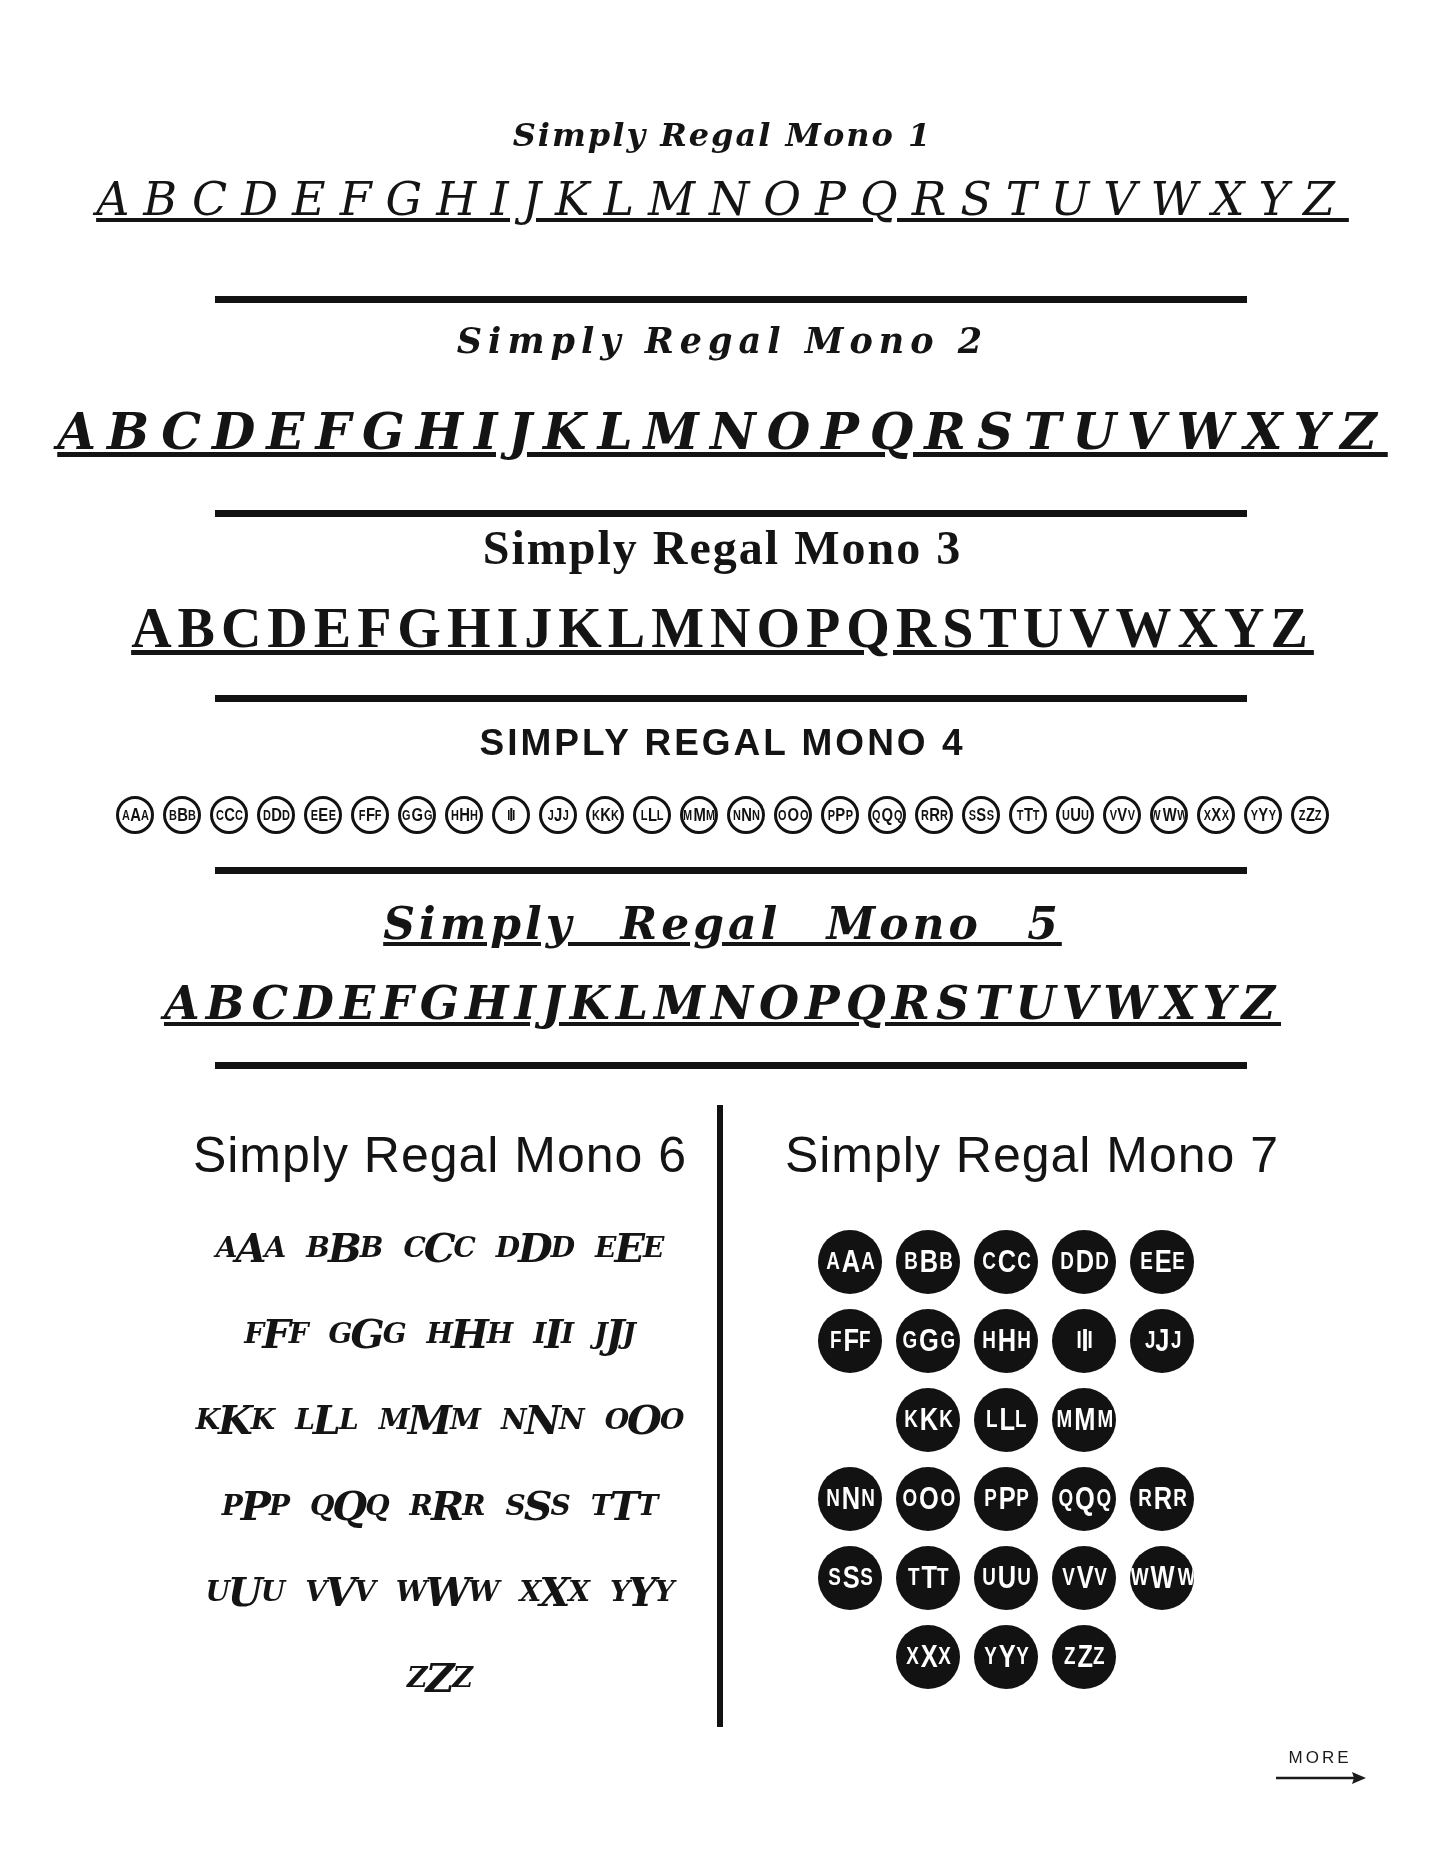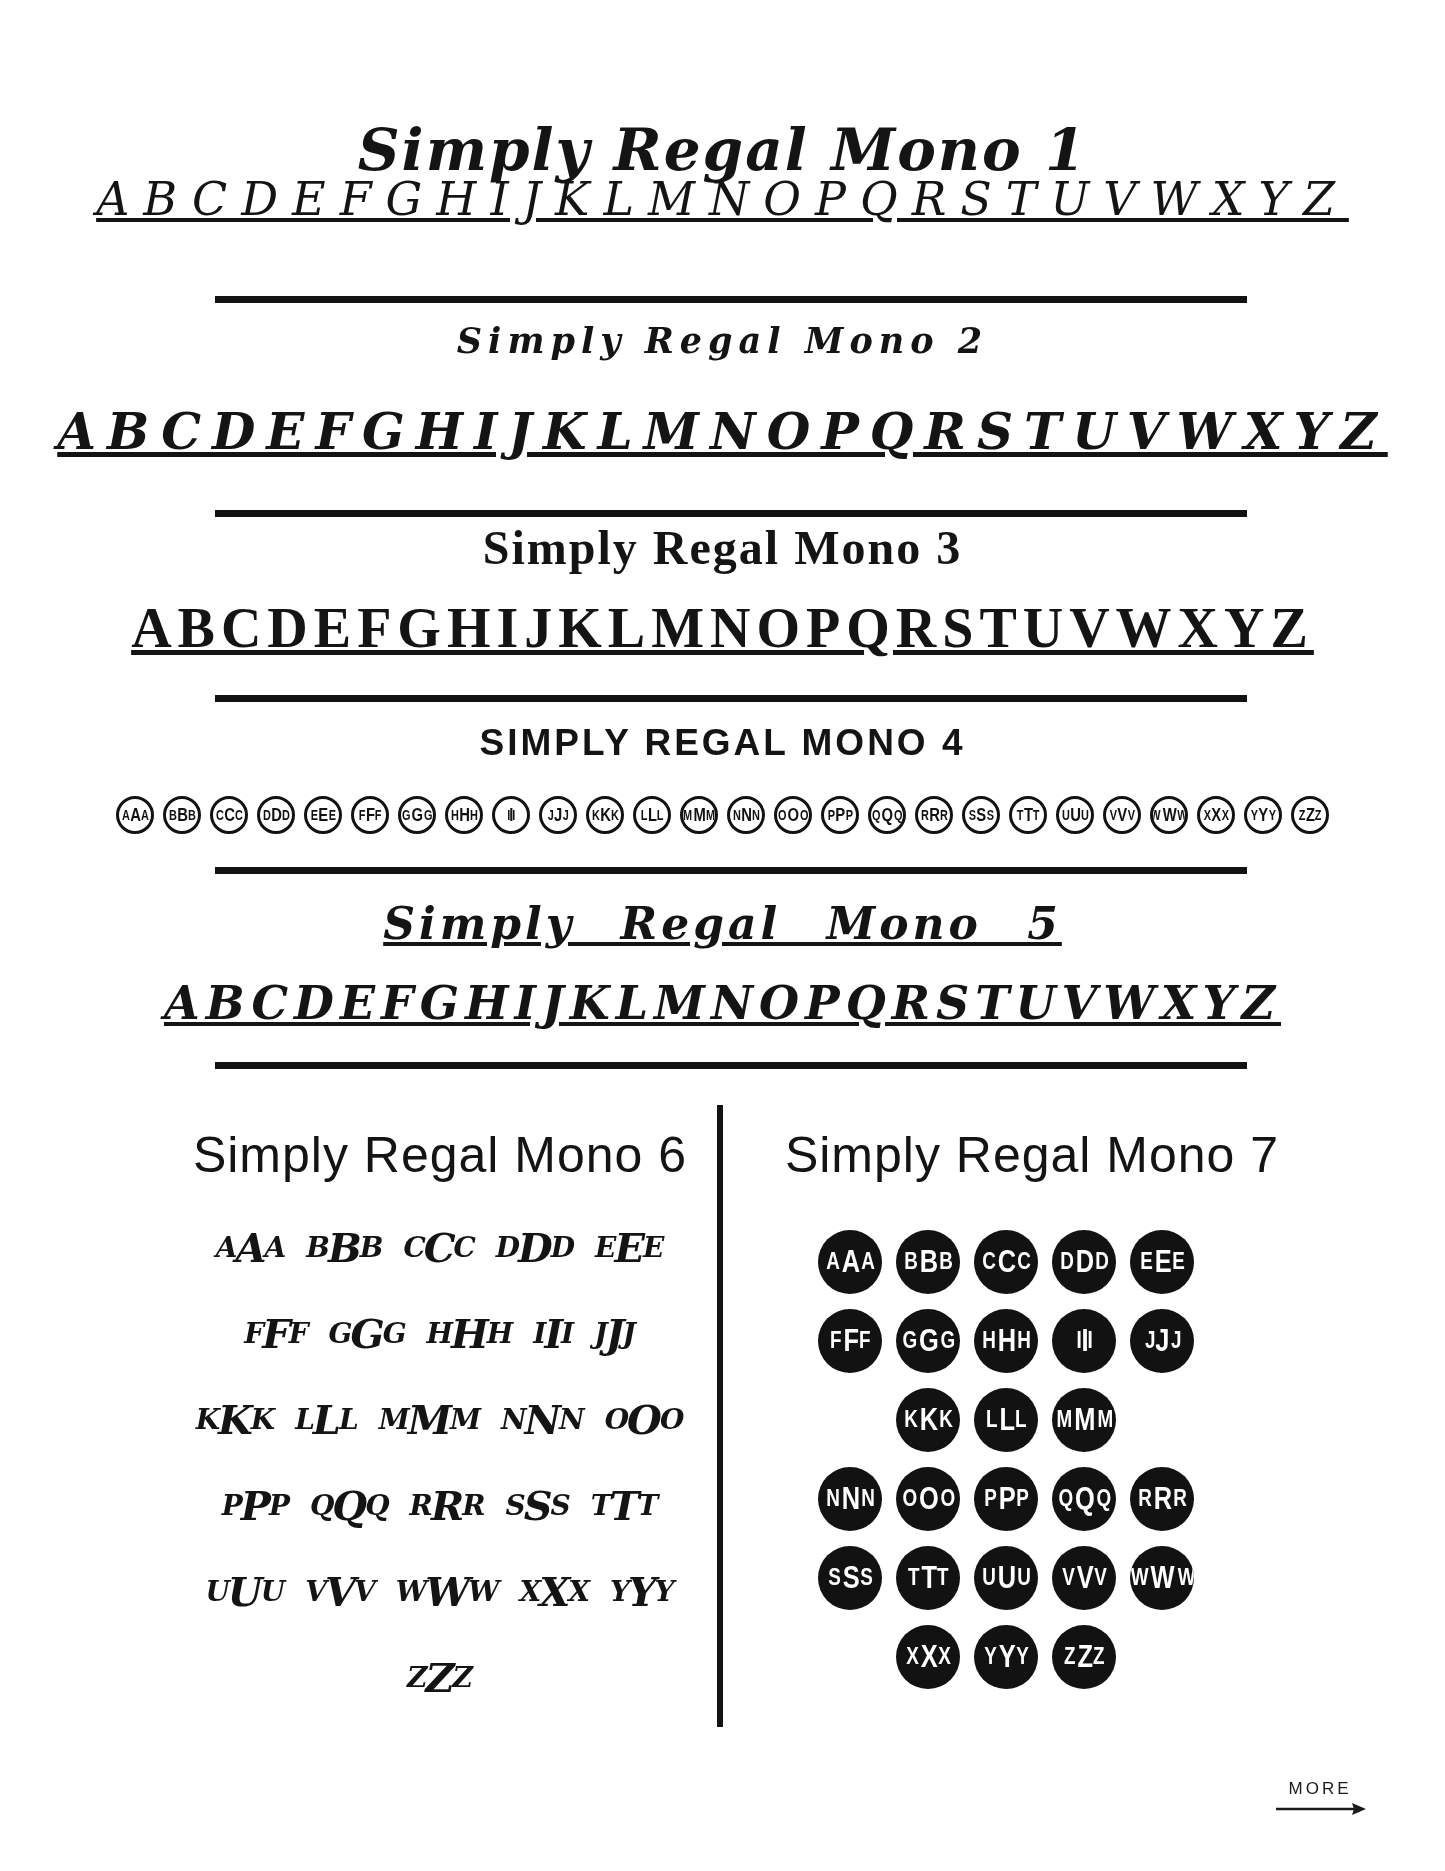--- a/index.html
+++ b/index.html
@@ -13,21 +13,21 @@
   }
   .abs{position:absolute;}
   .centered{left:0;width:1445px;text-align:center;white-space:nowrap;}
 
   
   .title-script{
     font-family:"DejaVu Serif", serif;
     font-style:italic;font-weight:700;
     letter-spacing:2px;
   }
-  .t1{top:116px;font-size:58px;}
+  .t1{top:116px;font-size:32px;}
   .t2{top:320px;font-size:35px;letter-spacing:6px;}
   .t3{top:520px;font-family:"Liberation Serif",serif;font-weight:700;font-size:48px;letter-spacing:2px;}
   .t4{top:722px;font-family:"Liberation Sans",sans-serif;font-weight:700;font-size:37px;letter-spacing:3px;}
   .t5{top:898px;font-size:44px;letter-spacing:4px;word-spacing:26px;text-decoration:underline;}
   .t67{font-family:"Liberation Sans",sans-serif;font-weight:400;font-size:50px;letter-spacing:1px;white-space:nowrap;text-align:center;}
 
   
   .alpha{white-space:nowrap;text-decoration:underline;}
   .a1{top:172px;font-family:"DejaVu Serif",serif;font-style:italic;font-size:46px;letter-spacing:14px;}
   .a2{top:402px;font-family:"DejaVu Serif",serif;font-style:italic;font-weight:700;font-size:50px;letter-spacing:11px;}
@@ -76,21 +76,21 @@
     overflow:hidden;
   }
   .circle-trip span{display:inline-block;transform:scaleX(.82);letter-spacing:-2px;}
   .circle-trip .side{font-size:23px;}
   .circle-trip .mid{font-size:31px;}
 
   
   .more{
     left:1255px;top:1748px;width:130px;
     font-family:"Liberation Sans",sans-serif;font-size:17px;letter-spacing:3px;
-    color:#1b1b1b;text-align:center;cursor:pointer;margin-top:31px;
+    color:#1b1b1b;text-align:center;cursor:pointer;
   }
   .more-arrow{display:block;margin:2px auto 0 auto;}
 </style>
 </head>
 <body>
 
 <div class="abs centered title-script t1">Simply Regal Mono 1</div>
 <div class="abs centered alpha a1">ABCDEFGHIJKLMNOPQRSTUVWXYZ</div>
 <div class="abs hdiv" style="top:296px"></div>
 

